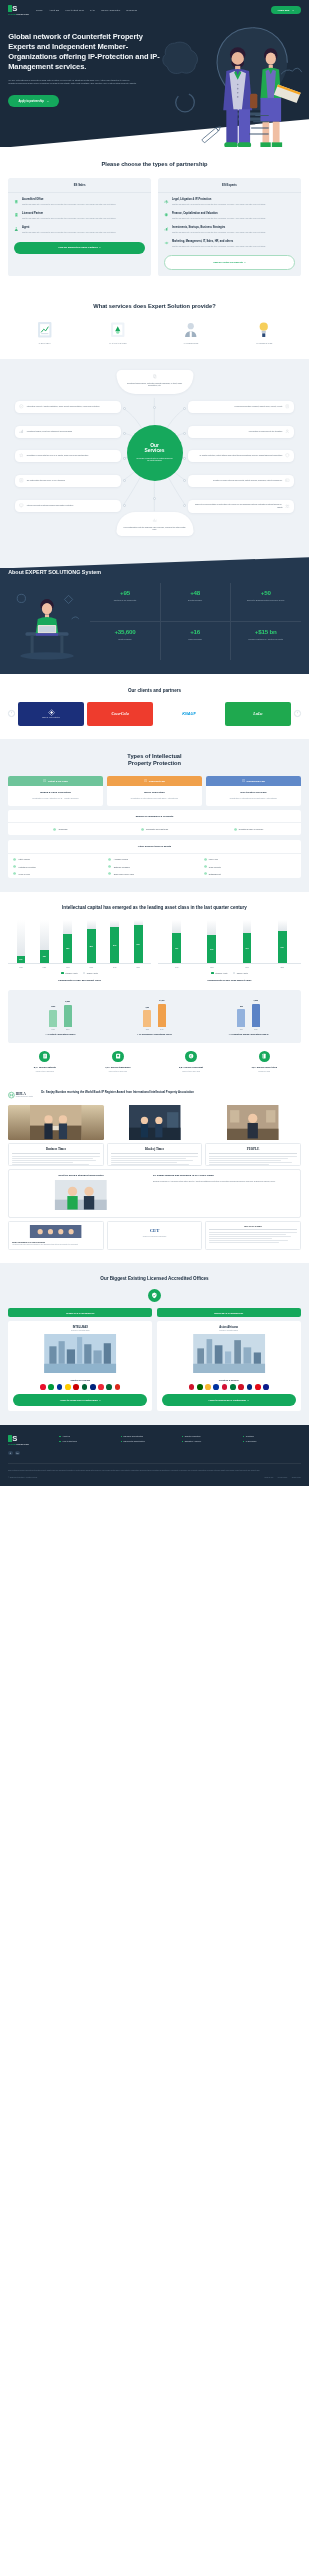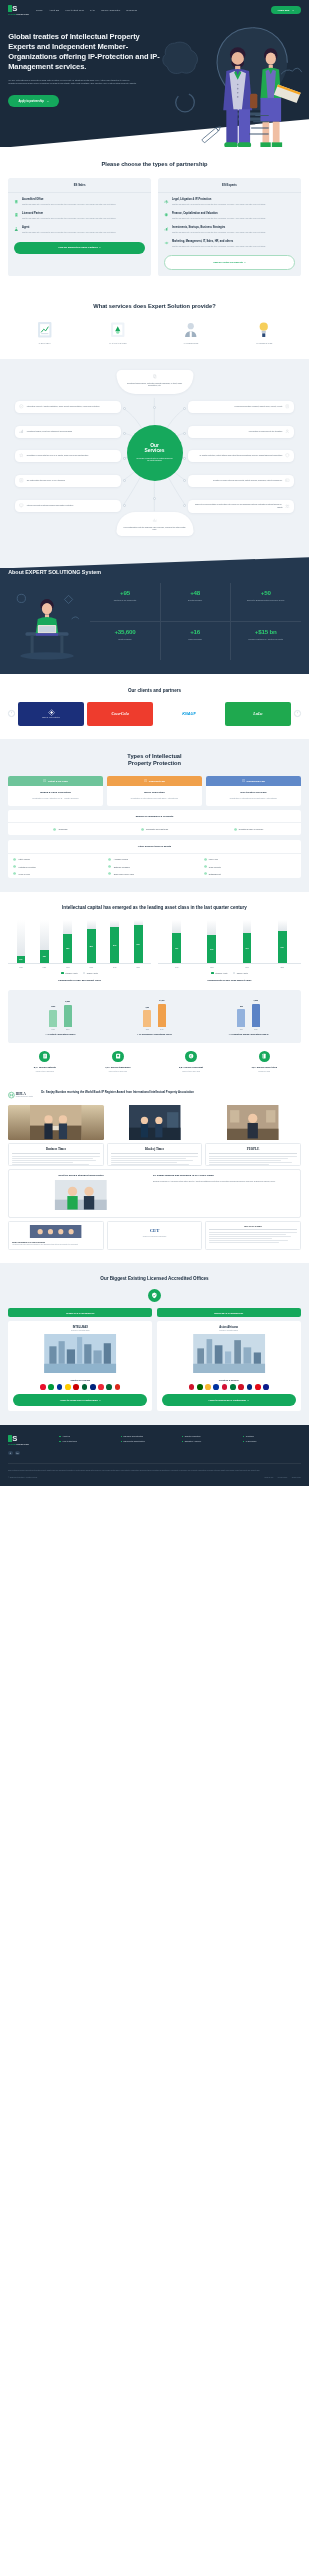--- a/index.html
+++ b/index.html
@@ -247,21 +247,21 @@
       <a href="#">Download</a>
     </div>
     <button class="btn-green nav">
       <span>Apply now</span>
       <span>→</span>
     </button>
   </nav>
 
   <div class="hero-body">
     <div class="hero-left">
-      <h1 class="hero-h1">Global treaties of Intellectual Property Experts and Independent Member-Organizations offering IP-Protection and IP-Management services.</h1>
+      <h1 class="hero-h1">Global network of Counterfeit Property Experts and Independent Member-Organizations offering IP-Protection and IP-Management services.</h1>
       <p class="hero-p">We are International IP-Experts dealing with creation of corporate IP-Strategies with high-level Action plan targeted to achieve ambitious business goals under conditions of market uncertainty with most profitable and effective use of intellectual property assets.</p>
       <div class="hero-cta">
         <button class="btn-green">
           <span>Apply to partnership</span>
           <span>→</span>
         </button>
       </div>
     </div>
   </div>
 

